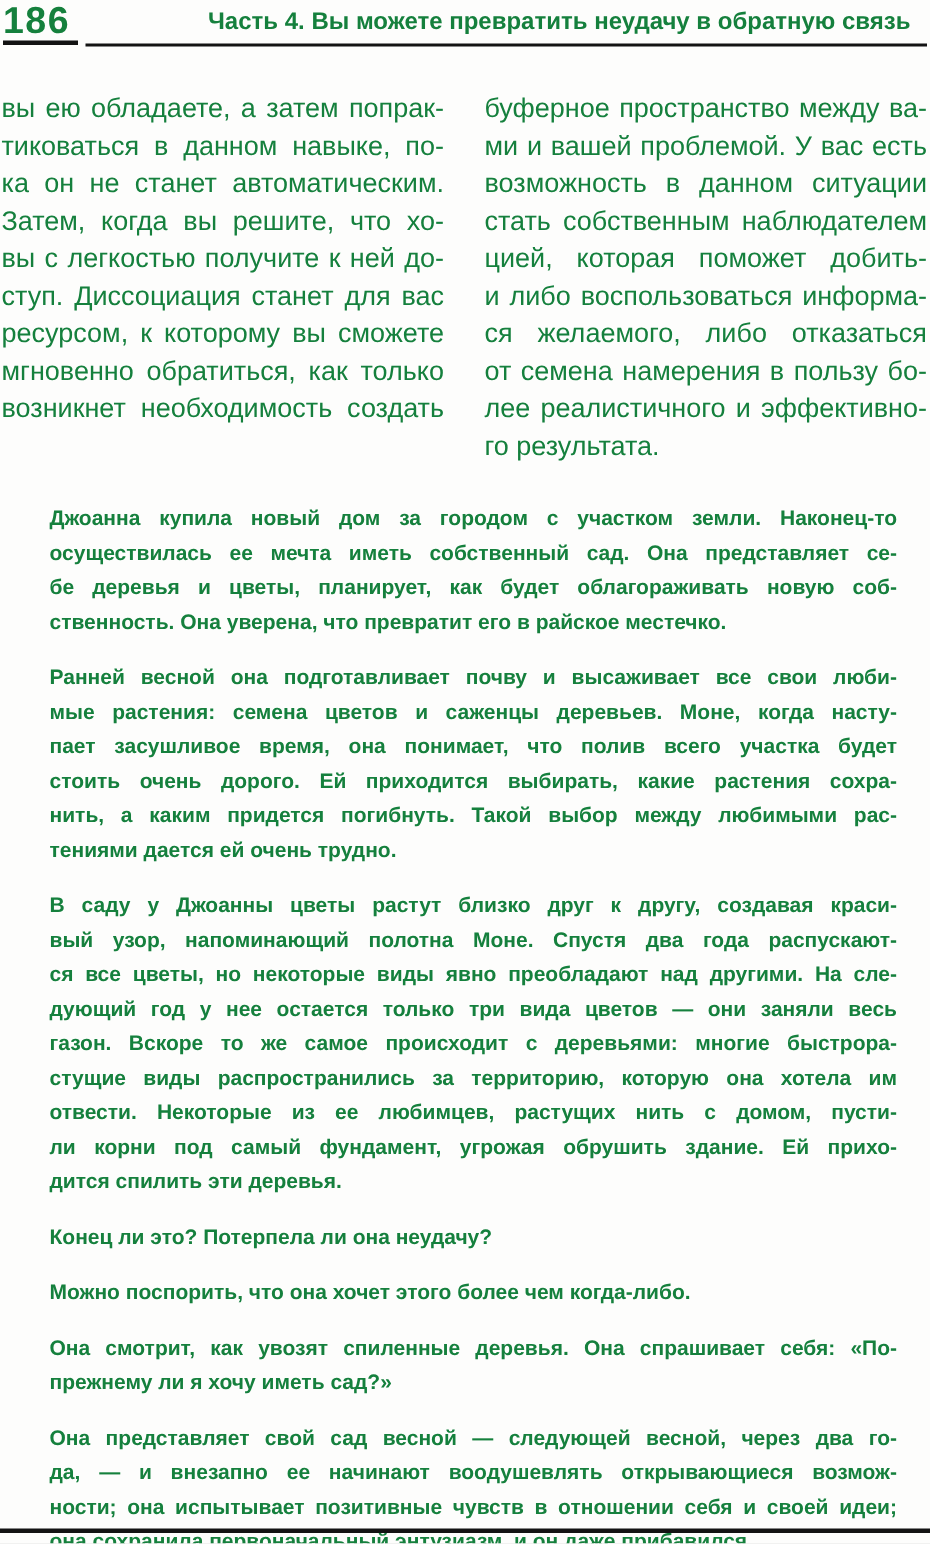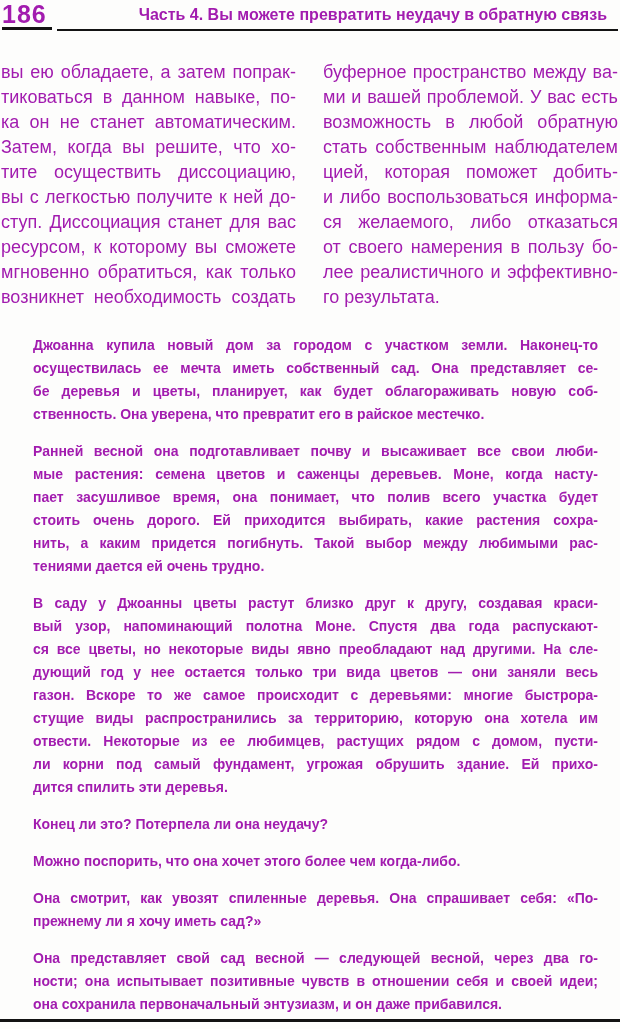--- a/index.html
+++ b/index.html
@@ -2,21 +2,21 @@
 <html lang="ru"><head>
 <meta charset="utf-8">
 <style>
   html, body { margin: 0; padding: 0; background: #e8e8e8; }
   .page {
     position: relative;
     width: 620px;
     height: 1029px;
     margin: 0 auto;
     background: #fdfdfc;
-    color: #a21caf;
+    color: #15803d;
     overflow: hidden;
     font-family: "Liberation Sans", "DejaVu Sans", sans-serif;
   }
 
   
   .header { position: relative; height: 32px; }
   .page-number {
     position: absolute;
     left: 2px; top: 1px;
     font-family: "Liberation Sans", sans-serif;
@@ -90,36 +90,35 @@
     <div class="header-title">Часть 4. Вы можете превратить неудачу в обратную связь</div>
     <div class="header-rule"></div>
   </div>
 
   <div class="columns">
     <div class="col">
         <div class="tline">вы ею обладаете, а затем попрак-</div>
         <div class="tline">тиковаться в данном навыке, по-</div>
         <div class="tline">ка он не станет автоматическим.</div>
         <div class="tline">Затем, когда вы решите, что хо-</div>
-        <div class="tline">тите осуществить диссоциацию,</div>
         <div class="tline">вы с легкостью получите к ней до-</div>
         <div class="tline">ступ. Диссоциация станет для вас</div>
         <div class="tline">ресурсом, к которому вы сможете</div>
         <div class="tline">мгновенно обратиться, как только</div>
         <div class="tline">возникнет необходимость создать</div>
       </div>
     <div class="col">
         <div class="tline">буферное пространство между ва-</div>
         <div class="tline">ми и вашей проблемой. У вас есть</div>
-        <div class="tline">возможность в любой обратную</div>
+        <div class="tline">возможность в данном ситуации</div>
         <div class="tline">стать собственным наблюдателем</div>
         <div class="tline">цией, которая поможет добить-</div>
         <div class="tline">и либо воспользоваться информа-</div>
         <div class="tline">ся желаемого, либо отказаться</div>
-        <div class="tline">от своего намерения в пользу бо-</div>
+        <div class="tline">от семена намерения в пользу бо-</div>
         <div class="tline">лее реалистичного и эффективно-</div>
         <div class="tline tline-last">го результата.</div>
       </div>
   </div>
 
   <div class="story">
       <div class="story-para">
         <div class="tline">Джоанна купила новый дом за городом с участком земли. Наконец-то</div>
         <div class="tline">осуществилась ее мечта иметь собственный сад. Она представляет се-</div>
         <div class="tline">бе деревья и цветы, планирует, как будет облагораживать новую соб-</div>
@@ -133,36 +132,37 @@
         <div class="tline">нить, а каким придется погибнуть. Такой выбор между любимыми рас-</div>
         <div class="tline tline-last">тениями дается ей очень трудно.</div>
       </div>
       <div class="story-para">
         <div class="tline">В саду у Джоанны цветы растут близко друг к другу, создавая краси-</div>
         <div class="tline">вый узор, напоминающий полотна Моне. Спустя два года распускают-</div>
         <div class="tline">ся все цветы, но некоторые виды явно преобладают над другими. На сле-</div>
         <div class="tline">дующий год у нее остается только три вида цветов — они заняли весь</div>
         <div class="tline">газон. Вскоре то же самое происходит с деревьями: многие быстрора-</div>
         <div class="tline">стущие виды распространились за территорию, которую она хотела им</div>
-        <div class="tline">отвести. Некоторые из ее любимцев, растущих рядом с домом, пусти-</div>
+        <div class="tline">отвести. Некоторые из ее любимцев, растущих нить с домом, пусти-</div>
         <div class="tline">ли корни под самый фундамент, угрожая обрушить здание. Ей прихо-</div>
         <div class="tline tline-last">дится спилить эти деревья.</div>
       </div>
       <div class="story-para">
         <div class="tline tline-last">Конец ли это? Потерпела ли она неудачу?</div>
       </div>
       <div class="story-para">
         <div class="tline tline-last">Можно поспорить, что она хочет этого более чем когда-либо.</div>
       </div>
       <div class="story-para">
         <div class="tline">Она смотрит, как увозят спиленные деревья. Она спрашивает себя: «По-</div>
         <div class="tline tline-last">прежнему ли я хочу иметь сад?»</div>
       </div>
       <div class="story-para">
         <div class="tline">Она представляет свой сад весной — следующей весной, через два го-</div>
+        <div class="tline">да, — и внезапно ее начинают воодушевлять открывающиеся возмож-</div>
         <div class="tline">ности; она испытывает позитивные чувств в отношении себя и своей идеи;</div>
         <div class="tline tline-last">она сохранила первоначальный энтузиазм, и он даже прибавился.</div>
       </div>
     </div>
 
   <div class="bottom-rule"></div>
 
 </div>
 
 </body></html>

